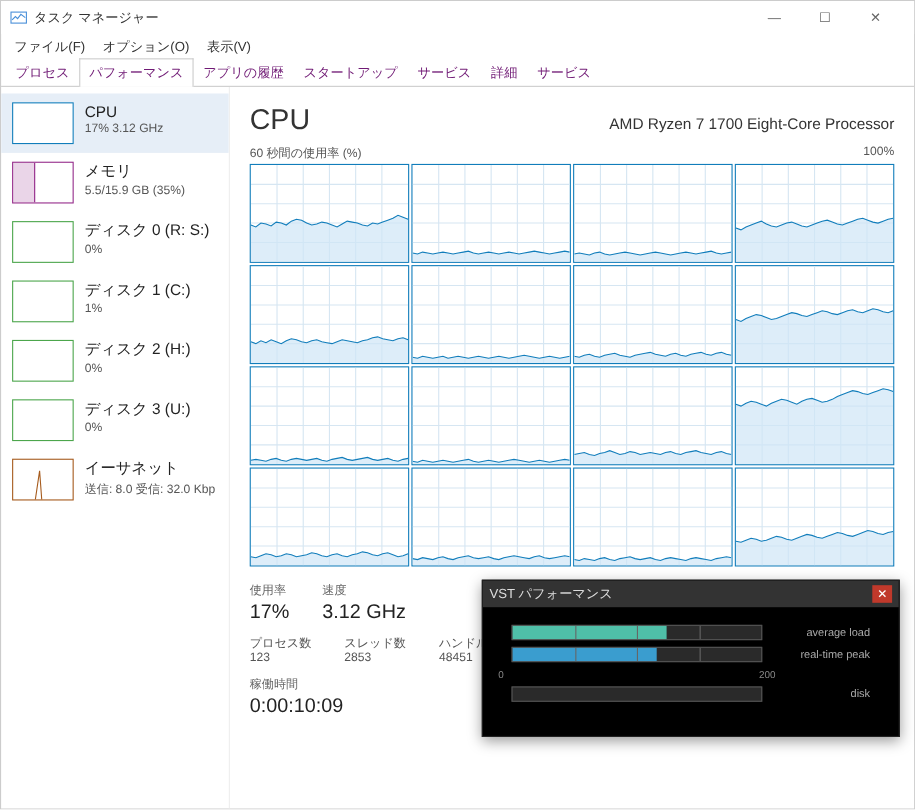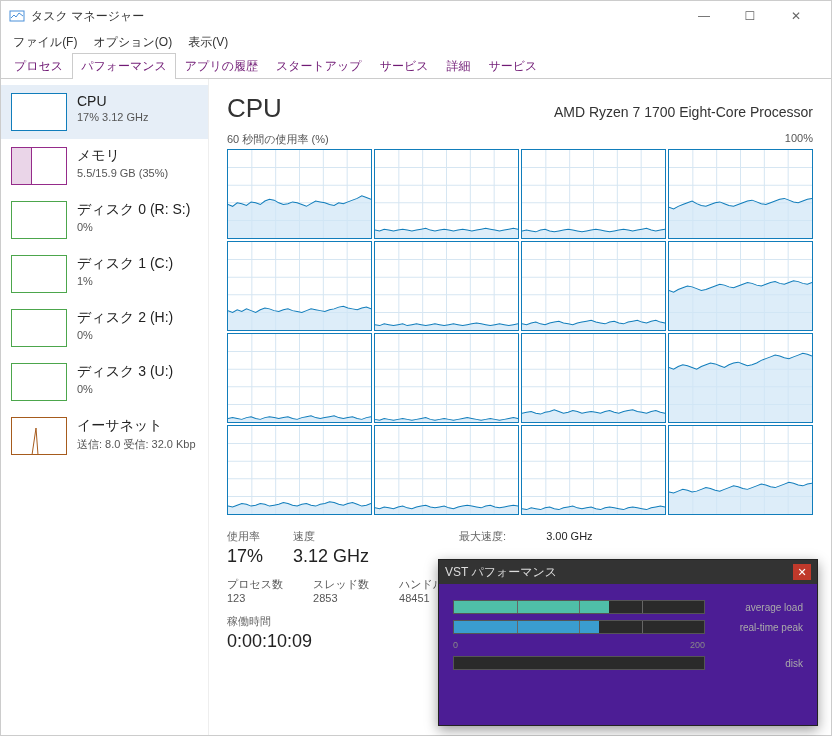--- a/index.html
+++ b/index.html
@@ -63,29 +63,29 @@
   .stats .block .lbl { font-size:11px; color:#666; }
   .stats .block .val { font-size:18px; color:#222; margin-top:2px; }
   .stats2 { margin-top:10px; display:flex; gap:30px; font-size:11px; color:#555; }
   .uptime { margin-top:10px; font-size:11px; color:#666; }
   .uptime .val { font-size:18px; color:#222; margin-top:2px; }
   .maxspeed { font-size:11px; color:#666; }
   .maxspeed .v { color:#222; margin-left:40px; }
 
   
   .vstpanel {
-    position:absolute; left:438px; top:559px; width:380px; height:167px;
-    background:#4c1d95; border:1px solid #222; box-shadow:0 4px 12px rgba(0,0,0,.4);
+    position:absolute; left:438px; top:527px; width:380px; height:143px;
+    background:#000000; border:1px solid #222; box-shadow:0 4px 12px rgba(0,0,0,.4);
     color:#ccc; font-size:11px;
   }
   .vsthead { height:24px; background:#333; display:flex; align-items:center; padding:0 6px; }
   .vsthead .t { flex:1; font-size:12px; color:#ddd; }
   .vsthead .close { width:18px; height:16px; background:#c0392b; color:#fff; display:flex; align-items:center; justify-content:center; font-size:11px; }
   .vstbody { padding:10px 14px; }
-  .meterrow { display:flex; align-items:center; margin:6px 0; }
+  .meterrow { display:flex; align-items:center; margin:6px 12px; }
   .meter {
     flex:1; height:14px; background:#2a2a2a; border:1px solid #555; position:relative; margin-right:8px;
   }
   .meter .fill1 { position:absolute; left:0; top:0; bottom:0; background:#4fbfa8; }
   .meter .fill2 { position:absolute; left:0; top:0; bottom:0; background:#3a9dcf; }
   .meter .tick { position:absolute; top:0; bottom:0; width:1px; background:#666; }
   .mlabel { width:90px; text-align:right; font-size:10px; color:#aaa; }
   .scalelabels { display:flex; justify-content:space-between; font-size:9px; color:#888; padding:0 98px 0 0; }
 </style>
 </head>

